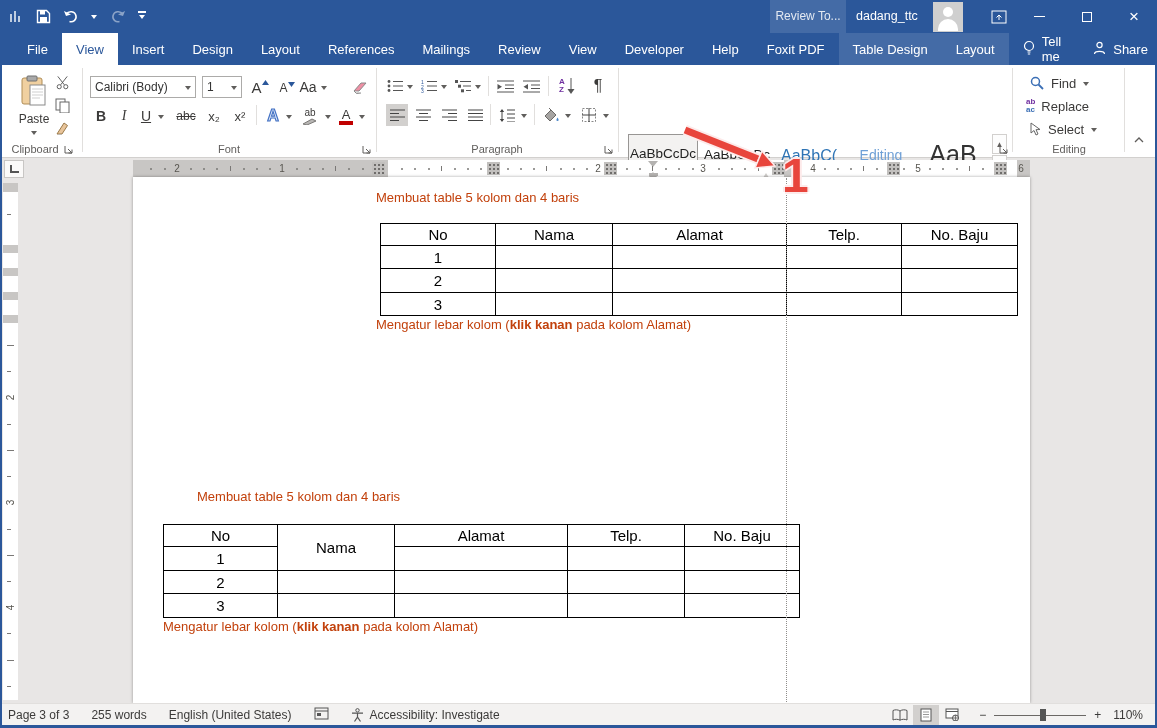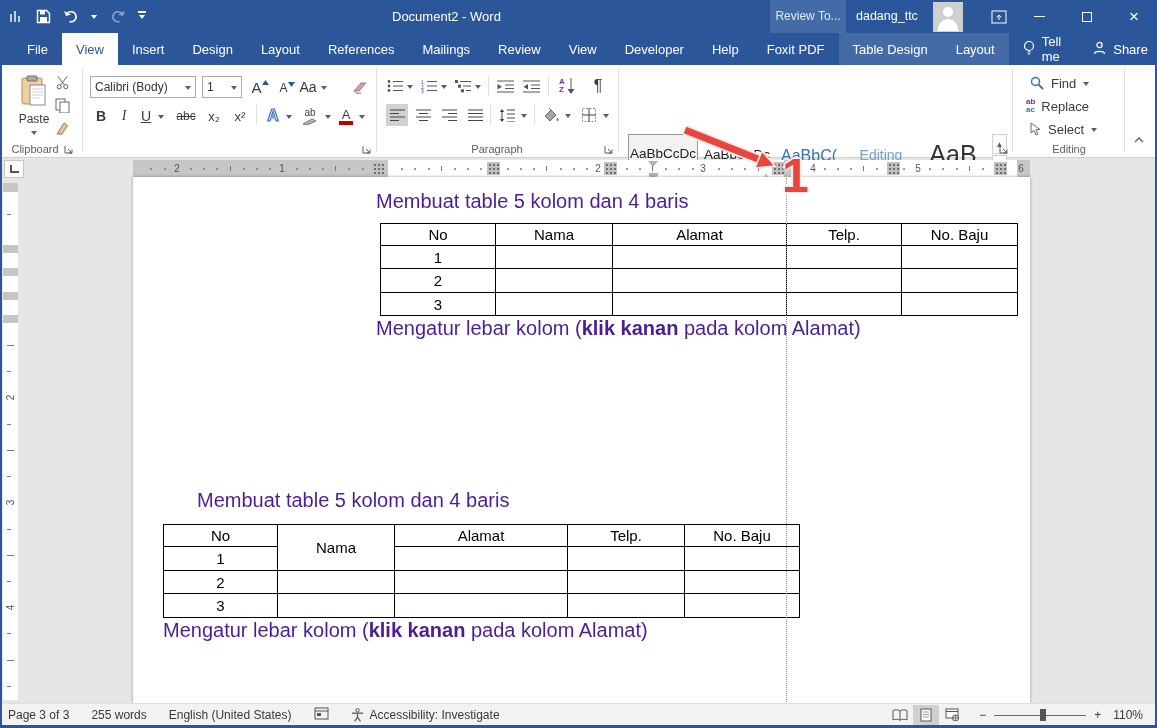--- a/index.html
+++ b/index.html
@@ -55,21 +55,21 @@
 .indbot{position:absolute;left:515px;top:7px;width:0;height:0;border:5px solid transparent;border-bottom:6px solid #b4b2b0}
 .indbox{position:absolute;left:516px;top:13px;width:9px;height:3px;background:#b4b2b0}
 .indright{position:absolute;left:628px;top:8px;width:0;height:0;border:5px solid transparent;border-bottom:8px solid #cfcdca}
 
 .vruler{position:absolute;left:3px;top:183px;width:15px;height:517px;background:#fff}
 .vblock{position:absolute;left:0;width:15px;background:#c8c6c4}
 .vnum{position:absolute;left:1px;width:13px;text-align:center;font-size:10px;color:#57554f;transform:rotate(-90deg)}
 .vtick{position:absolute;left:4px;height:1px;background:#7a7876}
 .page{position:absolute;left:133px;top:177px;width:897px;height:526px;background:#fff;box-shadow:0 0 3px rgba(0,0,0,.35)}
 .dotline{position:absolute;left:786px;top:178px;height:524px;border-left:1px dotted #8f8d8b;z-index:4}
-.dtext{position:absolute;font-size:20px;color:#4c1d95;white-space:nowrap}
+.dtext{position:absolute;font-size:13px;color:#c2410c;white-space:nowrap}
 .dtable{border-collapse:collapse;table-layout:fixed;position:absolute;font-size:15px;color:#000}
 .dtable td,.dtable th{border:1.5px solid #000;text-align:center;vertical-align:middle;font-weight:400;padding:0;overflow:hidden}
 
 .anno-num{position:absolute;left:782px;top:148px;font-size:48px;font-weight:700;color:#e8453c;z-index:9;
  text-shadow:-2px 0 0 #fdeaea,2px 0 0 #fdeaea,0 -2px 0 #fdeaea,0 2px 0 #fdeaea}
 
 .sbar{position:absolute;top:703px;left:0;right:0;height:22px;background:#f3f2f1;border-top:1px solid #e1dfdd;display:flex;align-items:center;font-size:12px;color:#3b3a39}
 .sitem{margin-left:22px;white-space:nowrap}
 .vbtn{width:26px;height:20px;display:flex;align-items:center;justify-content:center}
 .ztrack{position:relative;width:92px;height:12px;margin:0 8px}
@@ -111,21 +111,20 @@
         <svg width="17" height="14" viewBox="0 0 17 14">
             <path d="M14 4 C11 0.5 5 1 4 6 C3.3 10 7 12.5 10.5 11.5" fill="none" stroke="#fff" stroke-width="1.6"></path>
             <path d="M16 1 L14 6 L9 4.5 Z" fill="#fff"></path>
           </svg>
       </span>
       <span class="qbtn" style="width:12px;flex-direction:column">
         <span style="width:8px;height:1.5px;background:#fff;margin-bottom:2px"></span>
         <span class="car" style="border-top-color:#fff;margin-top:0"></span>
       </span>
     </div>
-    <span class="doc-title">Document2 - Word</span>
     <div class="ctxband">Review To...</div>
     <span class="username">dadang_ttc</span>
     <div class="avatar">
         <span class="av-head"></span>
         <span class="av-body"></span>
       </div>
     <div class="winbtn" style="left:976px">
       <svg width="16" height="14" viewBox="0 0 16 14">
           <rect x="1" y="1" width="14" height="12" fill="none" stroke="#fff"></rect>
           <path d="M8 10V5M5.5 7.5 8 5l2.5 2.5" fill="none" stroke="#fff"></path>
@@ -277,20 +276,21 @@
     <div class="rbtn" style="left:322px;top:40px;width:12px;height:22px">
         <span class="car"></span>
       </div>
     <div class="rbtn" style="left:336px;top:40px;width:20px;height:22px;flex-direction:column;font-size:13px">
       <span style="line-height:13px">A</span>
       <span style="width:14px;height:4px;background:#c00000"></span>
     </div>
     <div class="rbtn" style="left:356px;top:40px;width:12px;height:22px">
         <span class="car"></span>
       </div>
+    <div class="glabel" style="left:84px;width:290px">Font</div>
     <div class="launch" style="left:362px">
       <svg width="10" height="10">
           <path d="M1 1v7h7" fill="none" stroke="#605e5c"></path>
           <path d="M4 4l4 4M8 4.5V8H4.5" fill="none" stroke="#605e5c"></path>
         </svg>
     </div>
 
     <div class="rbtn" style="left:386px;top:11px;width:18px;height:20px">
       <svg width="16" height="14">
           <circle cx="2" cy="2.5" r="1.4" fill="#555"></circle>

